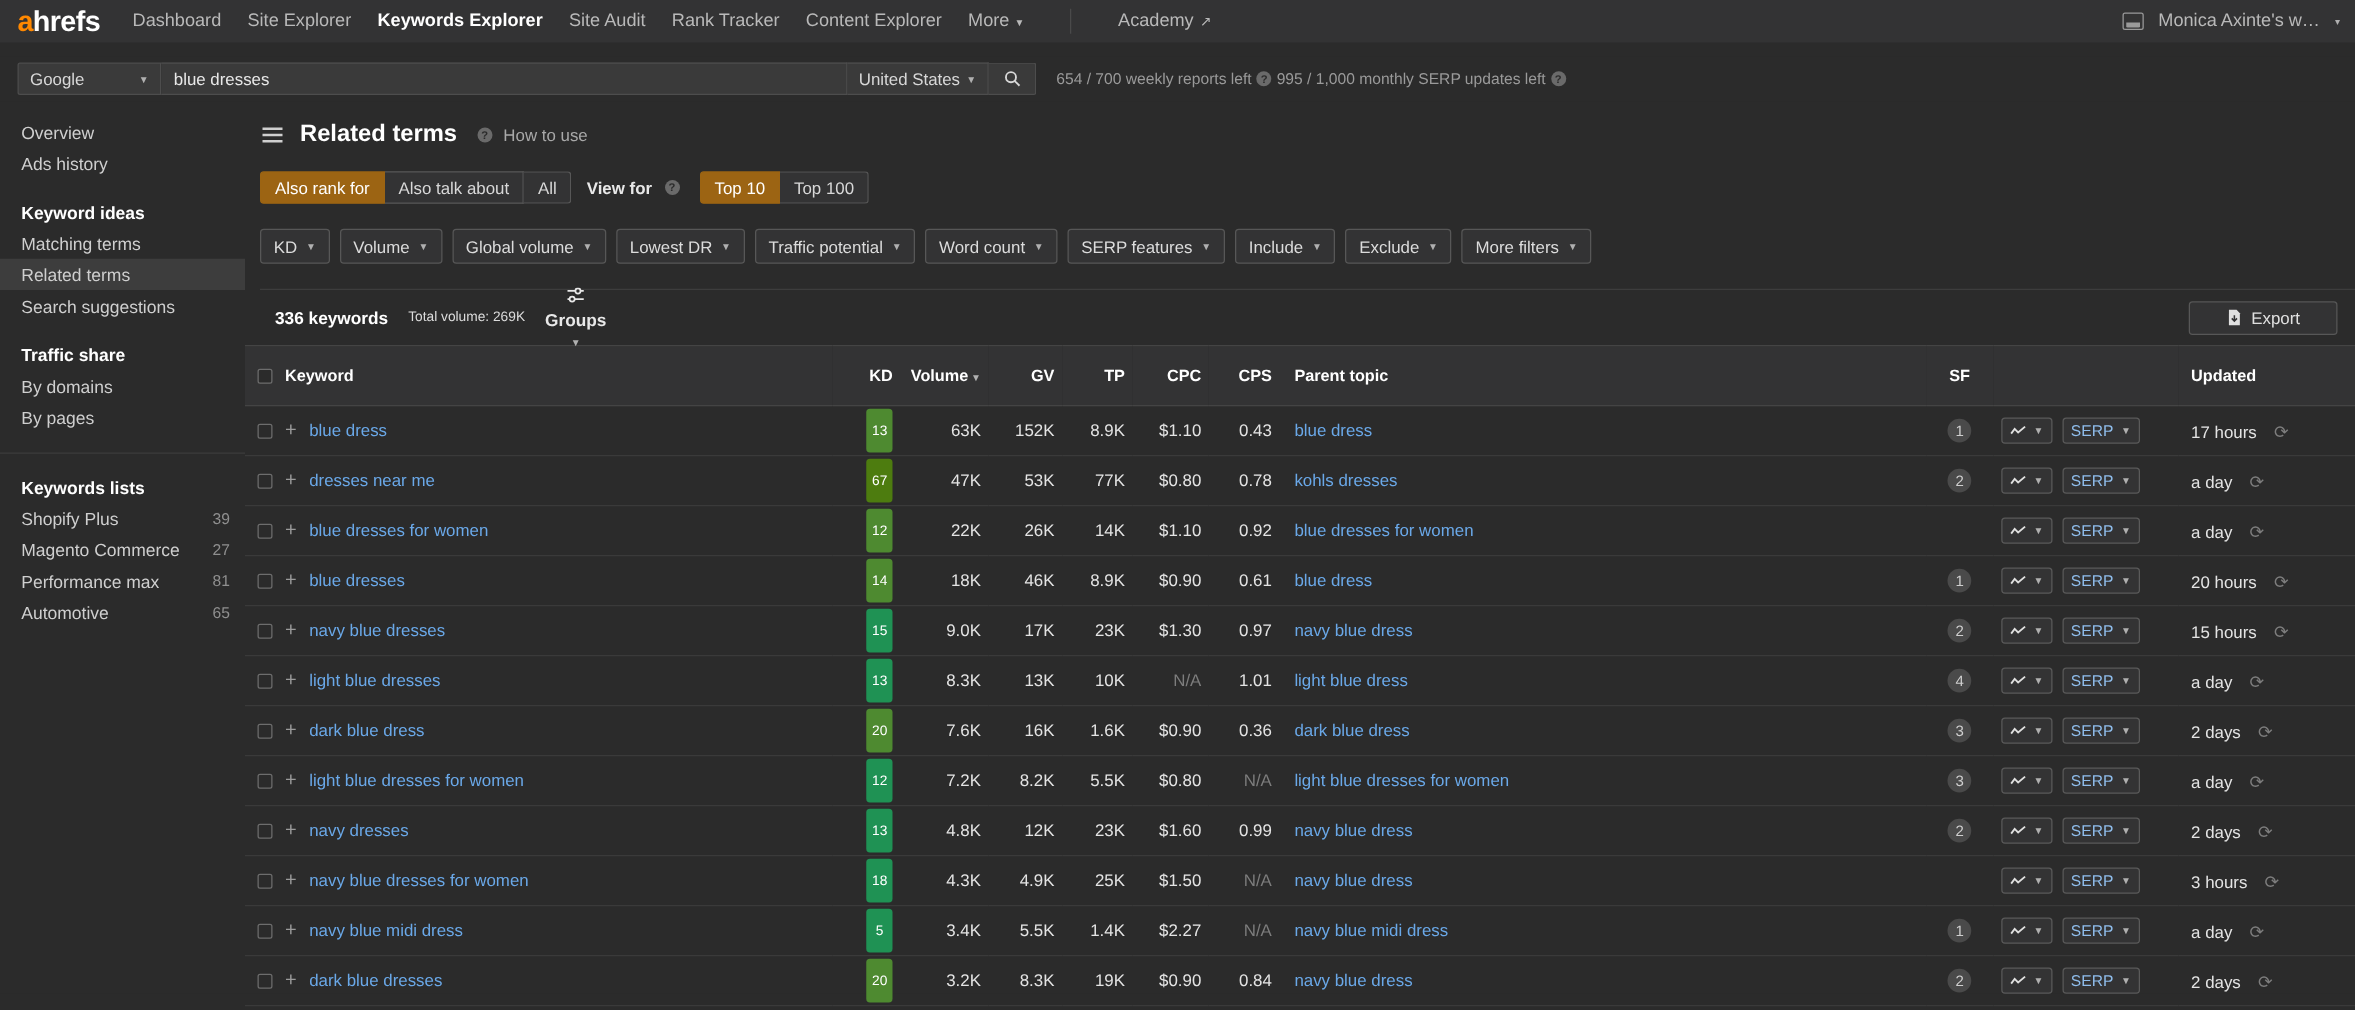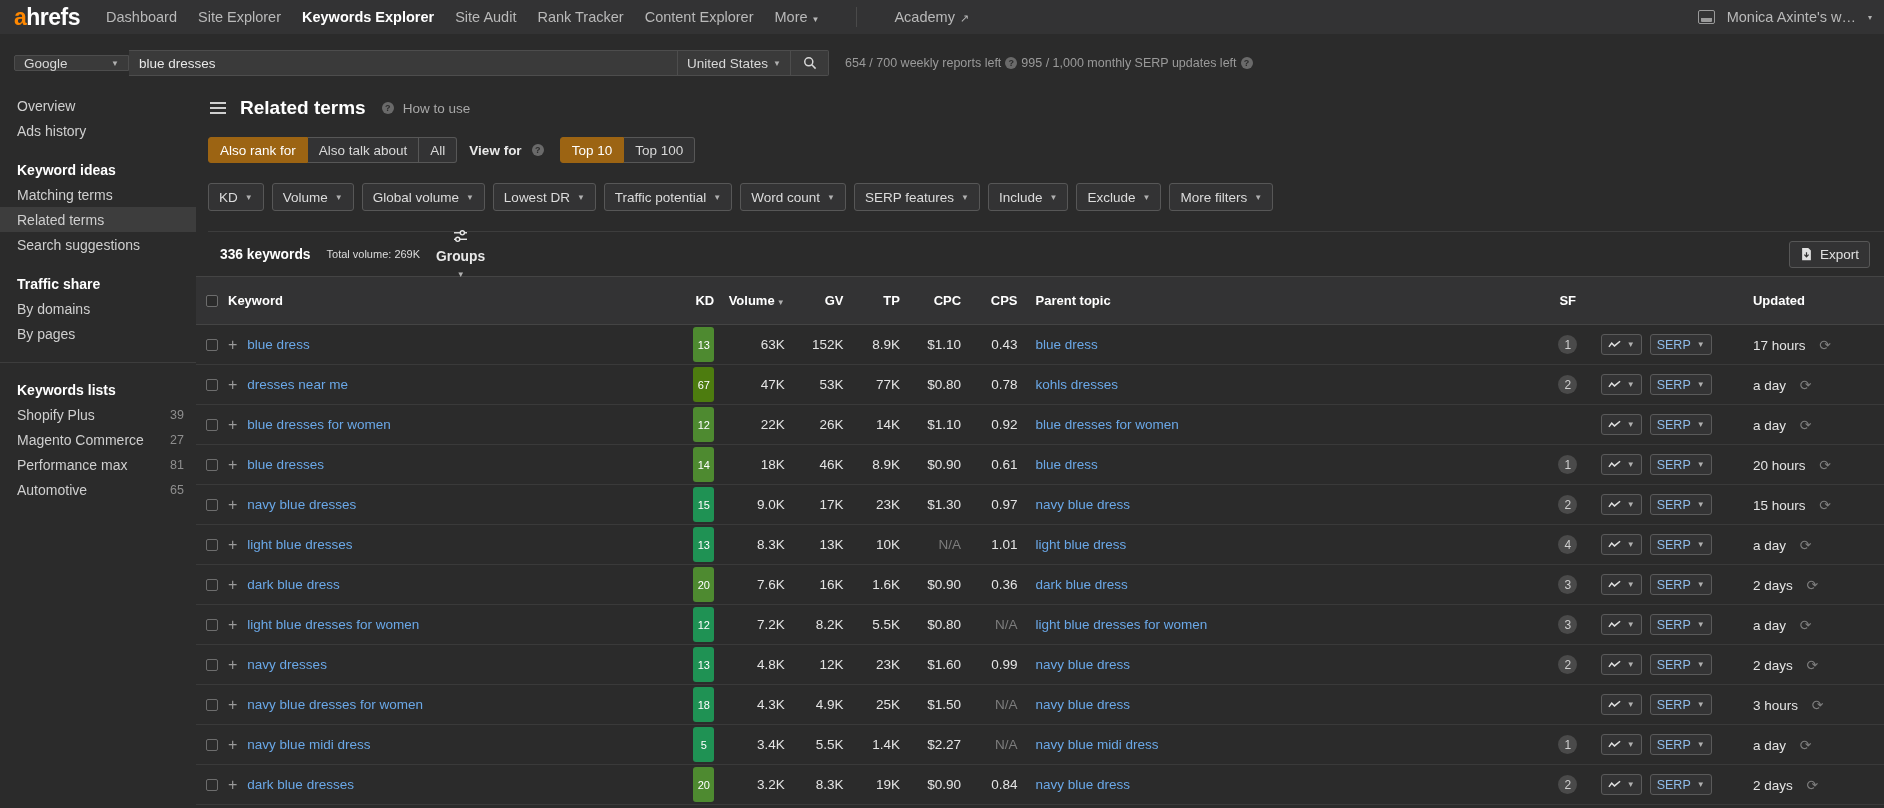--- a/index.html
+++ b/index.html
@@ -39,21 +39,21 @@
   }
   .user-name { font-size: 14.5px; color: #b9b9b9; }
 
   
   .searchbar {
     height: 36px; background: #2b2b2b;
     display: flex; align-items: center;
     padding: 0 14px; margin-top: 11px;
   }
   .se-select {
-    width: 115px; height: 16px; background: #3a3a3a;
+    width: 115px; height: 26px; background: #3a3a3a;
     border: 1px solid #4d4d4d; border-radius: 2px 0 0 2px;
     display: flex; align-items: center; justify-content: space-between;
     padding: 0 9px; font-size: 13.5px; color: #d8d8d8; cursor: pointer;
   }
   .kw-input {
     flex: 0 0 549px; height: 26px; background: #3a3a3a;
     border: 1px solid #4d4d4d; border-left: none;
     padding: 0 10px; font-size: 13.5px; color: #e8e8e8;
     font-family: "Liberation Sans", sans-serif; outline: none;
   }
@@ -126,21 +126,21 @@
 
   .summary-row {
     height: 44px; display: flex; align-items: center; gap: 16px;
     padding: 0 14px 0 12px;
   }
   .sum-strong { font-size: 13.8px; font-weight: 700; color: #fff; }
   .sum-plain { font-size: 11px; color: #dcdcdc; }
   .groups-btn { display: flex; align-items: center; gap: 6px; font-size: 13.8px; font-weight: 700; color: #e8e8e8; cursor: pointer; flex-direction: column; }
   .spacer { flex: 1; }
   .export-btn {
-    height: 27px; padding: 0 10px; display: flex; align-items: center; gap: 7px;
+    height: 27px; padding: 0 29px; display: flex; align-items: center; gap: 7px;
     background: #333334; border: 1px solid #575757; border-radius: 3px;
     font-size: 13.5px; color: #e0e0e0; cursor: pointer;
   }
 
   
   table { width: 100%; border-collapse: collapse; table-layout: fixed; }
   thead th {
     height: 32px; background: #333334; font-size: 13px; font-weight: 700;
     color: #ffffff; text-align: right; padding: 16px 6px; white-space: nowrap;
     border-top: 1px solid #444; border-bottom: 1px solid #444;

